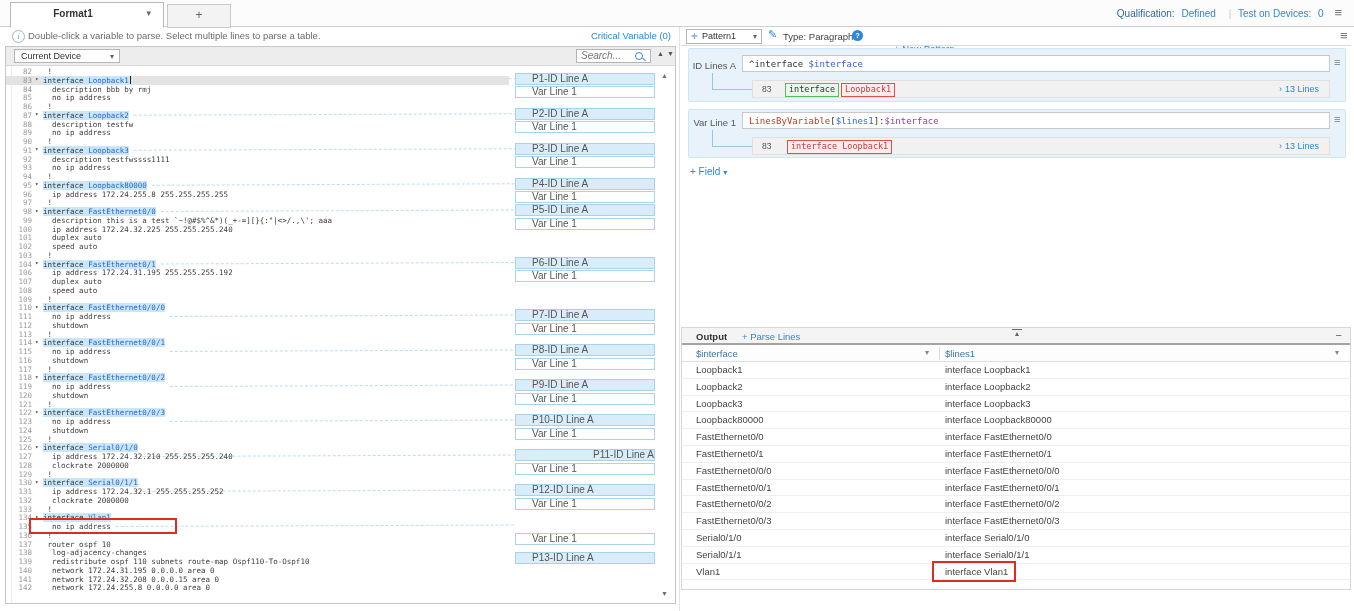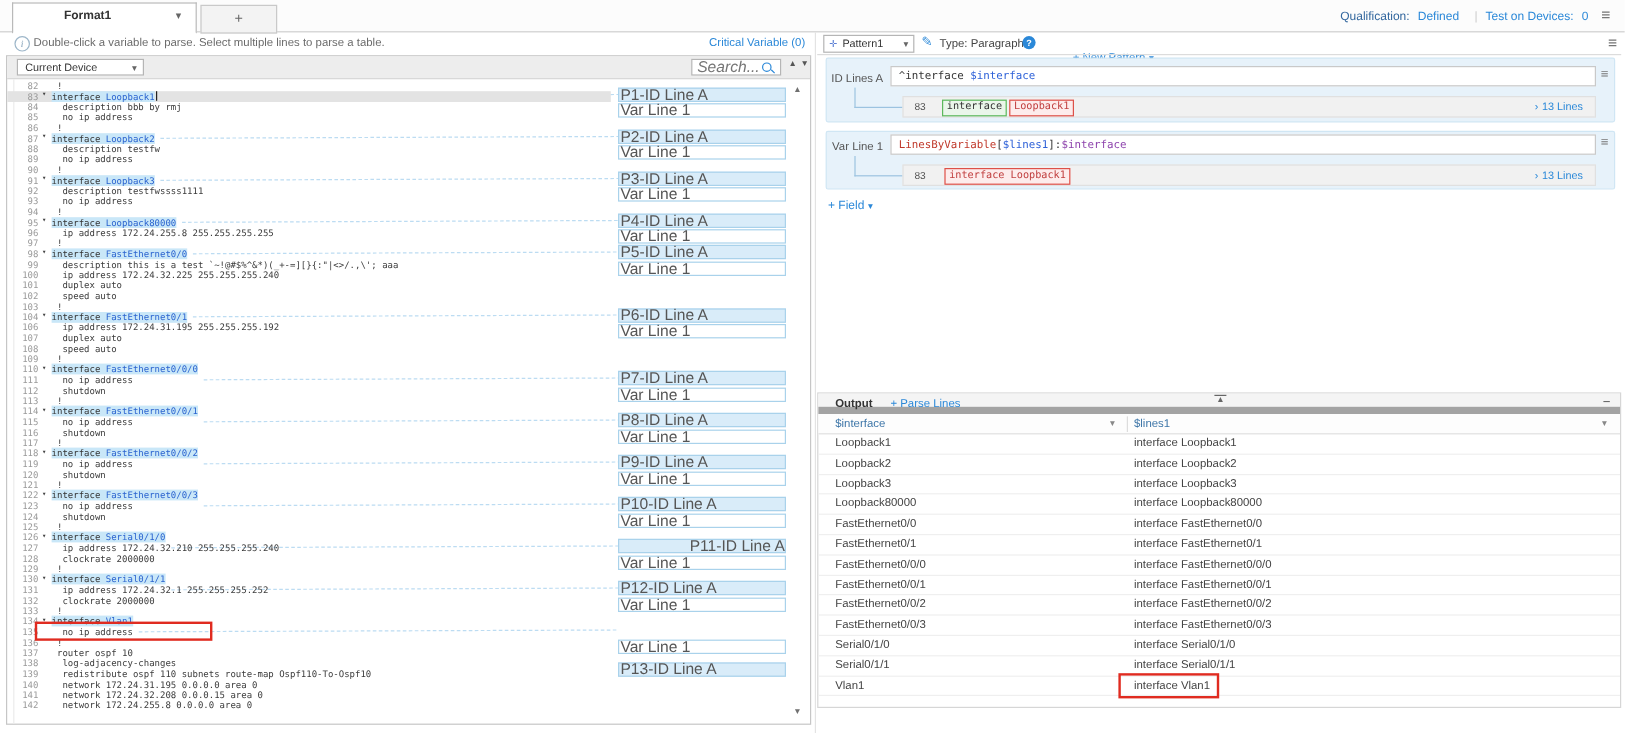--- a/index.html
+++ b/index.html
@@ -25,40 +25,40 @@
   #hint-icon{left:6px;top:2px;width:11px;height:11px;border:1px solid #9db6c9;border-radius:50%;color:#7d9cb5;
              font-size:8px;line-height:11px;text-align:center;font-family:"Liberation Serif",serif;font-style:italic;}
   #hint-text{left:22px;top:2px;color:#6b6b6b;font-size:9.5px;}
   #critical{right:5px;top:2px;color:#2b88d8;font-size:9.5px;}
 
   #left-box{left:5px;top:46px;width:671px;height:558px;border:1px solid #c6c6c6;box-sizing:border-box;background:#fff;}
   #left-toolbar{left:6px;top:47px;width:669px;height:19px;background:#ededed;border-bottom:1px solid #d8d8d8;box-sizing:border-box;}
   #device-select{left:8px;top:2px;width:106px;height:14px;background:#fff;border:1px solid #b5b5b5;font-size:9px;line-height:13px;padding-left:6px;box-sizing:border-box;color:#333;}
   #device-select .chev{position:absolute;right:5px;top:0;color:#666;font-size:8px;}
   #search-box{left:570px;top:2px;width:75px;height:14px;background:#fff;border:1px solid #b5b5b5;box-sizing:border-box;}
-  #search-box input{border:none;outline:none;width:56px;height:11px;font-size:13px;font-style:italic;color:#999;padding:0 0 0 4px;background:transparent;font-family:"Liberation Sans",sans-serif;}
+  #search-box input{border:none;outline:none;width:56px;height:11px;font-size:10px;font-style:italic;color:#999;padding:0 0 0 4px;background:transparent;font-family:"Liberation Sans",sans-serif;}
   .mag{position:absolute;right:7px;top:2px;width:6px;height:6px;border:1.3px solid #2b88d8;border-radius:50%;}
   .mag::after{content:'';position:absolute;width:4px;height:1.3px;background:#2b88d8;transform:rotate(45deg);right:-3.5px;bottom:-1.5px;}
   .sort-btn{top:3px;color:#555;font-size:7px;}
 
   #code-area{left:6px;top:66px;width:670px;height:537px;overflow:hidden;}
   #left-rail{left:11px;top:66px;width:1px;height:537px;background:#ececec;}
 
   .code-line{position:relative;height:8.75px;line-height:9px;font-family:"DejaVu Sans Mono","Liberation Mono",monospace;font-size:7.5px;color:#3c3c3c;width:503px;}
   .code-line.selected{background:#e3e3e3;}
   .line-num{position:absolute;left:0;width:26px;text-align:right;color:#9a9a9a;}
   .fold{position:absolute;left:29px;top:-1.5px;color:#444;font-size:6px;}
   .code-text{position:absolute;left:37px;white-space:pre;}
   .iface-hl{position:absolute;left:37px;background:#c9e7f8;white-space:pre;}
   .iface-hl .kw{color:#333;}
   .iface-hl .iface-name{color:#2a63cf;}
   .caret{position:absolute;width:1px;height:8px;background:#222;top:0;}
 
   .pbox{position:absolute;left:509px;width:140px;height:12px;border:1px solid #a9d2eb;box-sizing:border-box;
-        font-size:13px;line-height:10px;padding-left:1px;color:#555;background:#fff;}
+        font-size:10px;line-height:10px;padding-left:16px;color:#555;background:#fff;}
   .pbox.id{background:#d9ecf9;}
   .scroll-arrow{position:absolute;left:655px;color:#707070;font-size:7px;}
 
   .red-annot{position:absolute;border:2.5px solid #e02b20;box-sizing:border-box;z-index:5;}
 
   
   #right-divider{left:679px;top:27px;width:1px;height:584px;background:#e3e3e3;}
   #right-header-rule{left:681px;top:45px;width:670px;height:1px;background:#dcdcdc;}
 
   #pattern-select{left:686px;top:29px;width:76px;height:15px;border:1px solid #b5b5b5;background:#fff;box-sizing:border-box;font-size:9px;line-height:13px;}
@@ -87,21 +87,21 @@
              font-family:"DejaVu Sans Mono","Liberation Mono",monospace;vertical-align:top;}
   .match-tok.ok{border-color:#5cb85c;background:#eaf6ea;color:#333;}
   .match-tok.err{border-color:#dd5149;background:#fdecec;color:#c14040;margin-left:2px;}
   .lines-link{position:absolute;right:10px;top:3px;color:#2b88d8;font-size:9px;}
   .lines-link .chev{font-size:9px;margin-right:3px;}
   #field-link{left:690px;top:166px;color:#2b88d8;font-size:10px;}
   #field-link .chev{font-size:8px;margin-left:3px;}
 
   
   #output-table{left:681px;top:327px;width:670px;height:263px;border:1px solid #d6d6d6;box-sizing:border-box;background:#fff;}
-  #out-topbar{position:absolute;left:0;top:0;width:668px;height:17px;background:#f4f4f4;border-bottom:6px solid #a3a3a3;box-sizing:border-box;}
+  #out-topbar{position:absolute;left:0;top:0;width:668px;height:17px;background:#f4f4f4;border-bottom:2px solid #a3a3a3;box-sizing:border-box;}
   #out-title{position:absolute;left:14px;top:3px;font-weight:bold;color:#333;font-size:9.5px;}
   #out-parse{position:absolute;left:60px;top:3px;color:#2b88d8;font-size:9.5px;}
   #out-collapse{position:absolute;left:330px;top:1px;width:10px;text-align:center;color:#666;font-size:7px;border-top:1px solid #666;line-height:7px;}
   #out-min{position:absolute;right:8px;top:1px;color:#555;font-size:11px;}
   #out-colhead{position:absolute;left:0;top:17px;width:668px;height:17px;background:#fdfdfd;border-bottom:1px solid #e0e0e0;box-sizing:border-box;}
   .col-title{position:absolute;top:3px;color:#3e76a8;font-size:9.5px;}
   .col-chev{position:absolute;top:3px;color:#888;font-size:8px;}
   #col-div{position:absolute;left:257px;top:2px;width:1px;height:13px;background:#ddd;}
   .out-row{position:absolute;left:0;width:668px;height:16.8px;border-bottom:1px solid #efefef;box-sizing:border-box;font-size:9.5px;color:#444;line-height:16px;}
   .out-c1{position:absolute;left:14px;}

